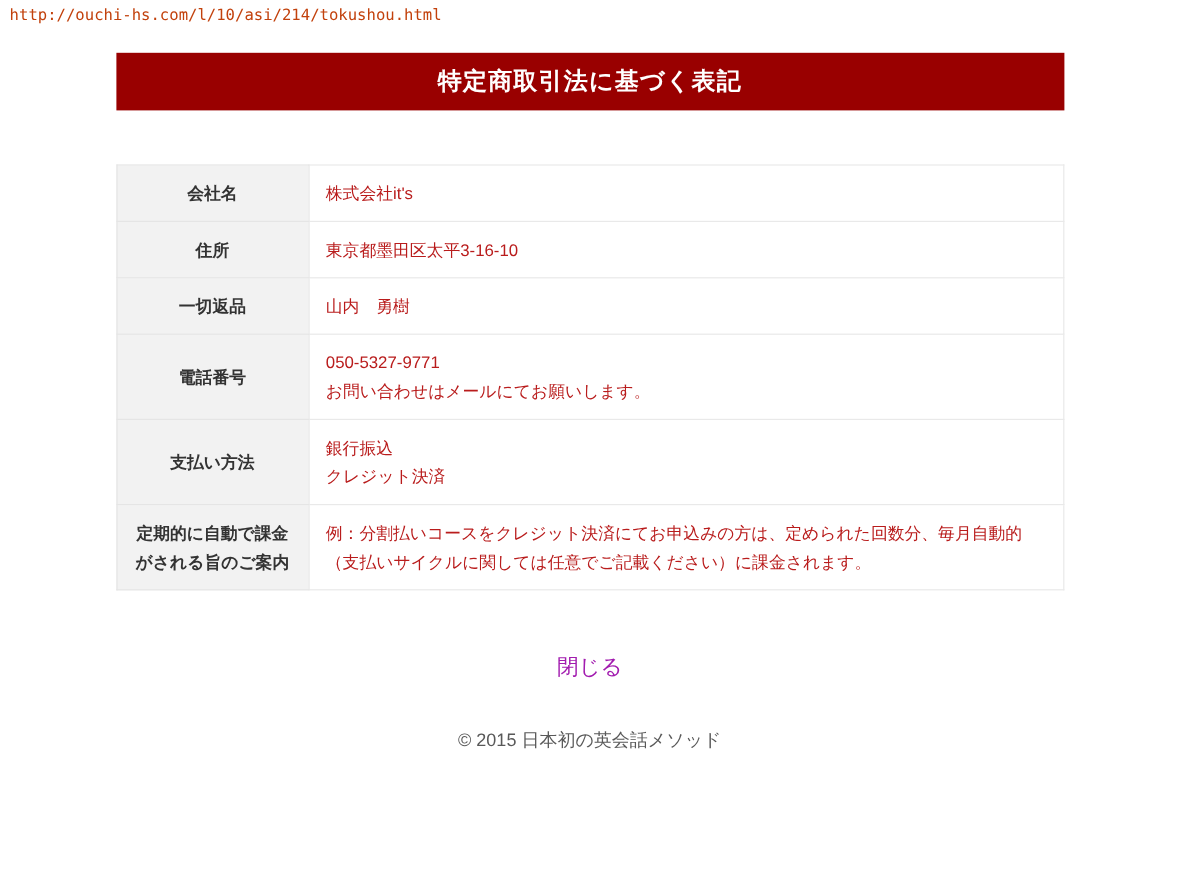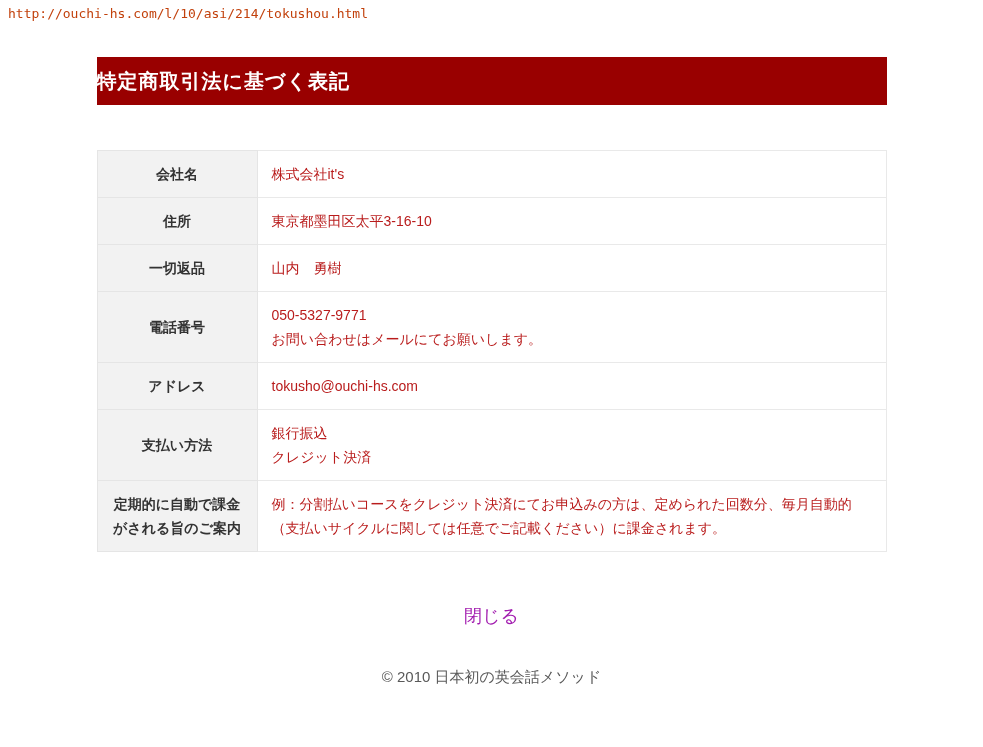--- a/index.html
+++ b/index.html
@@ -17,25 +17,26 @@
     font-family: "DejaVu Sans Mono", "Liberation Mono", monospace;
     font-size: 13px;
     color: #c2410c;
     height: 24px;
   }
   .container {
     width: 790px;
     margin: 0 auto;
   }
   .banner {
-    margin-top: 33px;
+    margin-top: 20px;
     height: 48px;
     line-height: 48px;
     background: #990000;
     color: #ffffff;
+    text-align: center;
     font-size: 20px;
     font-weight: bold;
     letter-spacing: 1px;
   }
   table.info-table {
     margin-top: 45px;
     width: 100%;
     border-collapse: collapse;
     border: 1px solid #b7b7b7;
   }
@@ -101,34 +102,30 @@
       <tr>
         <th>一切返品</th>
         <td>山内　勇樹</td>
       </tr>
       <tr>
         <th>電話番号</th>
         <td>050-5327-9771
 お問い合わせはメールにてお願いします。</td>
       </tr>
       <tr>
-        <th>アドレス</th>
-        <td>tokusho@ouchi-hs.com</td>
-      </tr>
-      <tr>
         <th>支払い方法</th>
         <td>銀行振込
 クレジット決済</td>
       </tr>
       <tr>
         <th>定期的に自動で課金がされる旨のご案内</th>
         <td>例：分割払いコースをクレジット決済にてお申込みの方は、定められた回数分、毎月自動的（支払いサイクルに関しては任意でご記載ください）に課金されます。</td>
       </tr>
     </tbody>
   </table>
 
   <div class="close-wrap">
     <a class="close-link" href="#">閉じる</a>
   </div>
 
-  <div class="copyright">© 2010 日本初の英会話メソッド</div>
+  <div class="copyright">© 2015 日本初の英会話メソッド</div>
 
 </div>
 
 </body></html>

